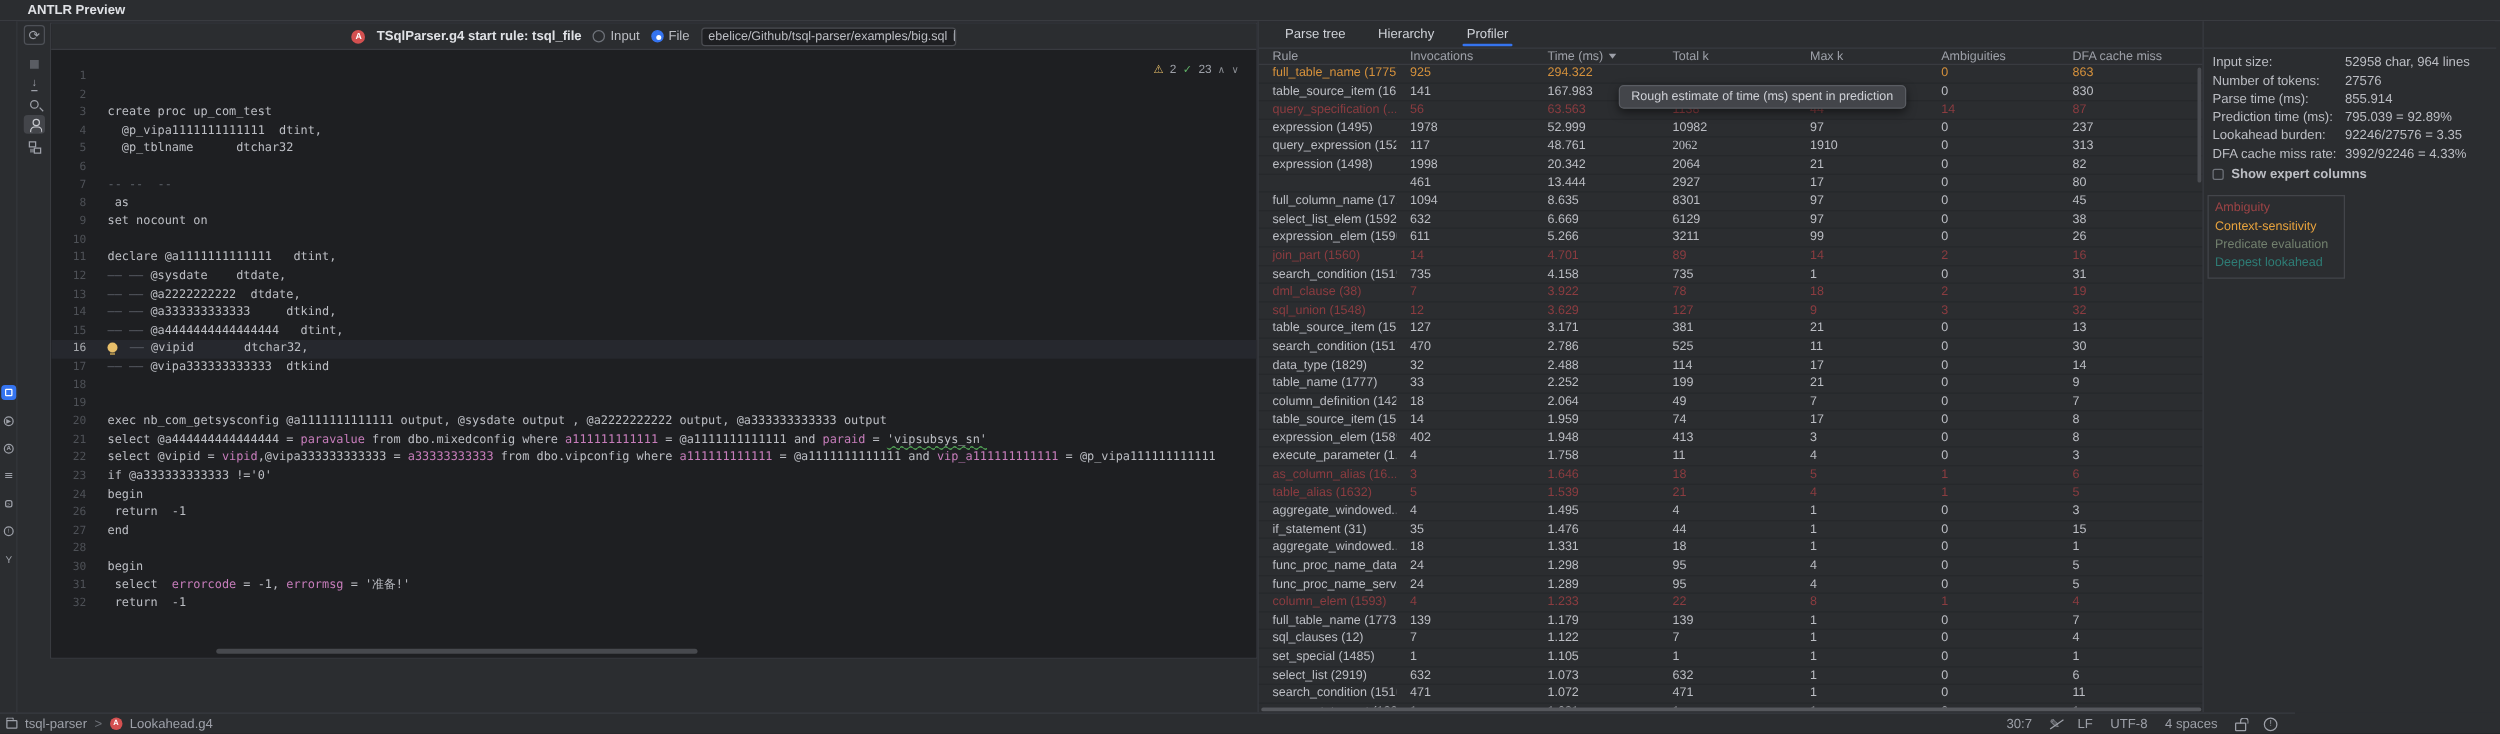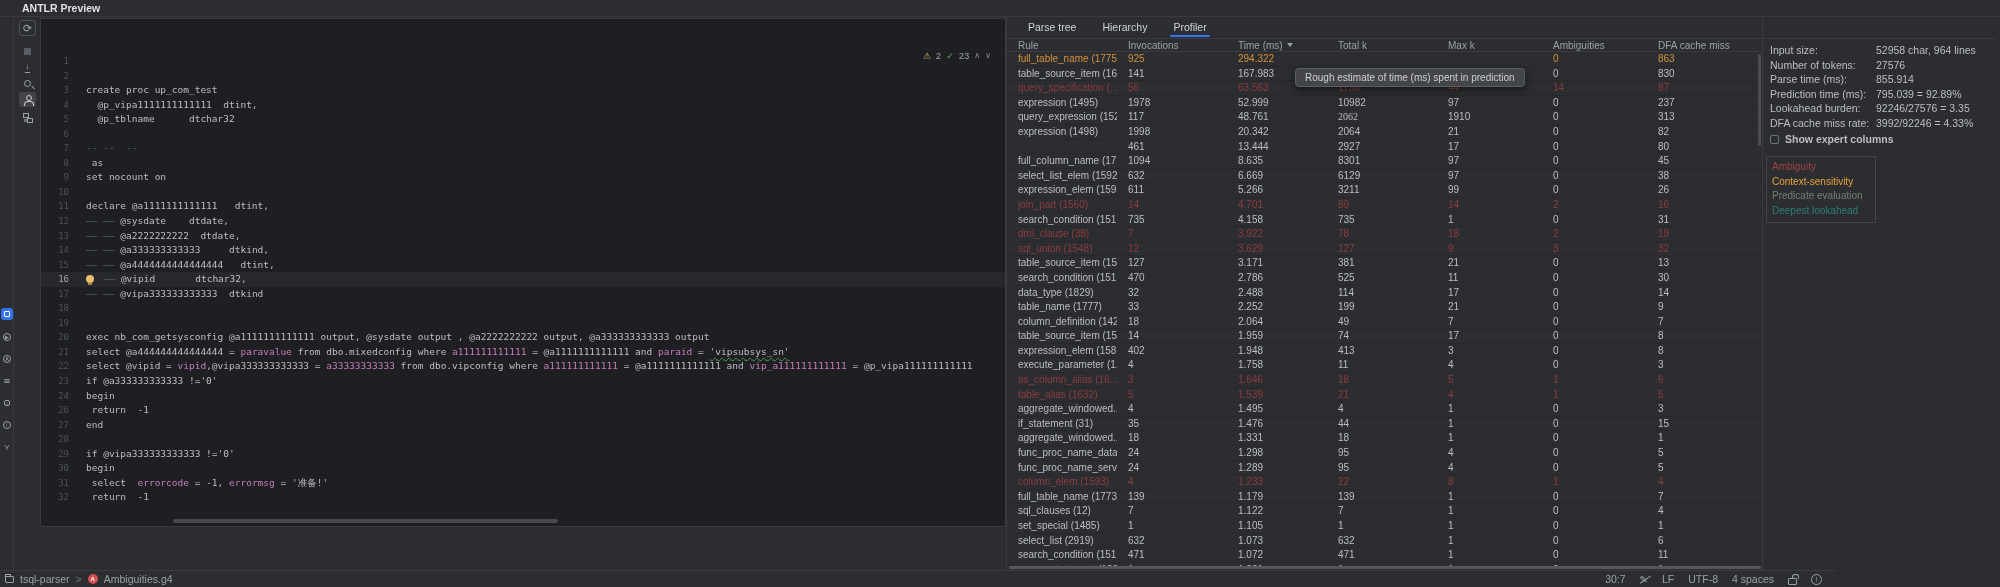--- a/index.html
+++ b/index.html
@@ -163,20 +163,36 @@
       </div>
     <div class="tc-btn sel" style="top:75px">
         <span class="person"></span>
       </div>
     <div class="tc-btn" style="top:93px">
         <span class="hier"></span>
       </div>
   </div>
 
   <div class="pbox">
+    <div class="ptoolbar">
+      <span class="antlr-ic">A</span>
+      <span class="gram">TSqlParser.g4 start rule: tsql_file</span>
+      <span class="radio">
+        <span class="rdot"></span>
+        <span>Input</span>
+      </span>
+      <span class="radio">
+        <span class="rdot on"></span>
+        <span>File</span>
+      </span>
+      <span class="pathfield">
+        <span>ebelice/Github/tsql-parser/examples/big.sql</span>
+        <span class="folder" style="margin-left:auto"></span>
+      </span>
+    </div>
 
     <div class="editor">
       <div class="code">
           <div class="cl"><span class="ln">1</span><span class="lt"></span></div>
           <div class="cl"><span class="ln">2</span><span class="lt"></span></div>
           <div class="cl"><span class="ln">3</span><span class="lt"><span class="c-p">create proc up_com_test</span></span></div>
           <div class="cl"><span class="ln">4</span><span class="lt"><span class="c-p">  @p_vipa1111111111111  dtint,</span></span></div>
           <div class="cl"><span class="ln">5</span><span class="lt"><span class="c-p">  @p_tblname      dtchar32</span></span></div>
           <div class="cl"><span class="ln">6</span><span class="lt"></span></div>
           <div class="cl"><span class="ln">7</span><span class="lt"><span class="c-dim">-- --  --</span></span></div>
@@ -193,21 +209,20 @@
           <div class="cl"><span class="ln">18</span><span class="lt"></span></div>
           <div class="cl"><span class="ln">19</span><span class="lt"></span></div>
           <div class="cl"><span class="ln">20</span><span class="lt"><span class="c-p">exec nb_com_getsysconfig @a1111111111111 output, @sysdate output , @a2222222222 output, @a333333333333 output</span></span></div>
           <div class="cl"><span class="ln">21</span><span class="lt"><span class="c-p">select @a444444444444444 = </span><span class="c-m">paravalue</span><span class="c-p"> from dbo.mixedconfig where </span><span class="c-m">a111111111111</span><span class="c-p"> = @a1111111111111 and </span><span class="c-m">paraid</span><span class="c-p"> = </span><span class="c-u">'vipsubsys_sn'</span></span></div>
           <div class="cl"><span class="ln">22</span><span class="lt"><span class="c-p">select @vipid = </span><span class="c-m">vipid</span><span class="c-p">,@vipa333333333333 = </span><span class="c-m">a33333333333</span><span class="c-p"> from dbo.vipconfig where </span><span class="c-m">a111111111111</span><span class="c-p"> = @a1111111111111 and </span><span class="c-m">vip_a111111111111</span><span class="c-p"> = @p_vipa111111111111</span></span></div>
           <div class="cl"><span class="ln">23</span><span class="lt"><span class="c-p">if @a333333333333 !='0'</span></span></div>
           <div class="cl"><span class="ln">24</span><span class="lt"><span class="c-p">begin</span></span></div>
           <div class="cl"><span class="ln">26</span><span class="lt"><span class="c-p"> return  -1</span></span></div>
           <div class="cl"><span class="ln">27</span><span class="lt"><span class="c-p">end</span></span></div>
           <div class="cl"><span class="ln">28</span><span class="lt"></span></div>
-          <div class="cl"><span class="ln">29</span><span class="lt"><span class="c-p">if @vipa333333333333 !='0'</span></span></div>
           <div class="cl"><span class="ln">30</span><span class="lt"><span class="c-p">begin</span></span></div>
           <div class="cl"><span class="ln">31</span><span class="lt"><span class="c-p"> select  </span><span class="c-m">errorcode</span><span class="c-p"> = -1, </span><span class="c-m">errormsg</span><span class="c-p"> = '准备!'</span></span></div>
           <div class="cl"><span class="ln">32</span><span class="lt"><span class="c-p"> return  -1</span></span></div>
         </div>
       <div class="inspections">
         <span class="warn-ic ico">⚠</span>
           <span>2</span>
         <span class="ok-ic ico">✓</span>
           <span>23</span>
         <span class="chev ico">∧</span>
@@ -617,21 +632,21 @@
         <div class="lg-item" style="color: rgb(46, 125, 118);">Deepest lookahead</div>
       </div>
   </div>
 
   <div class="statusbar">
     <div class="sb-left">
       <span class="folder"></span>
       <span>tsql-parser</span>
       <span style="color:#6f737a">&gt;</span>
       <span class="antlr-ic small">A</span>
-      <span>Ambiguities.g4</span>
+      <span>Lookahead.g4</span>
     </div>
     <div class="sb-right">
       <span>30:7</span>
       <span class="pen ico">✎</span>
       <span>LF</span>
       <span>UTF-8</span>
       <span>4 spaces</span>
       <span class="unlock"></span>
       <span class="errcirc">!</span>
     </div>

